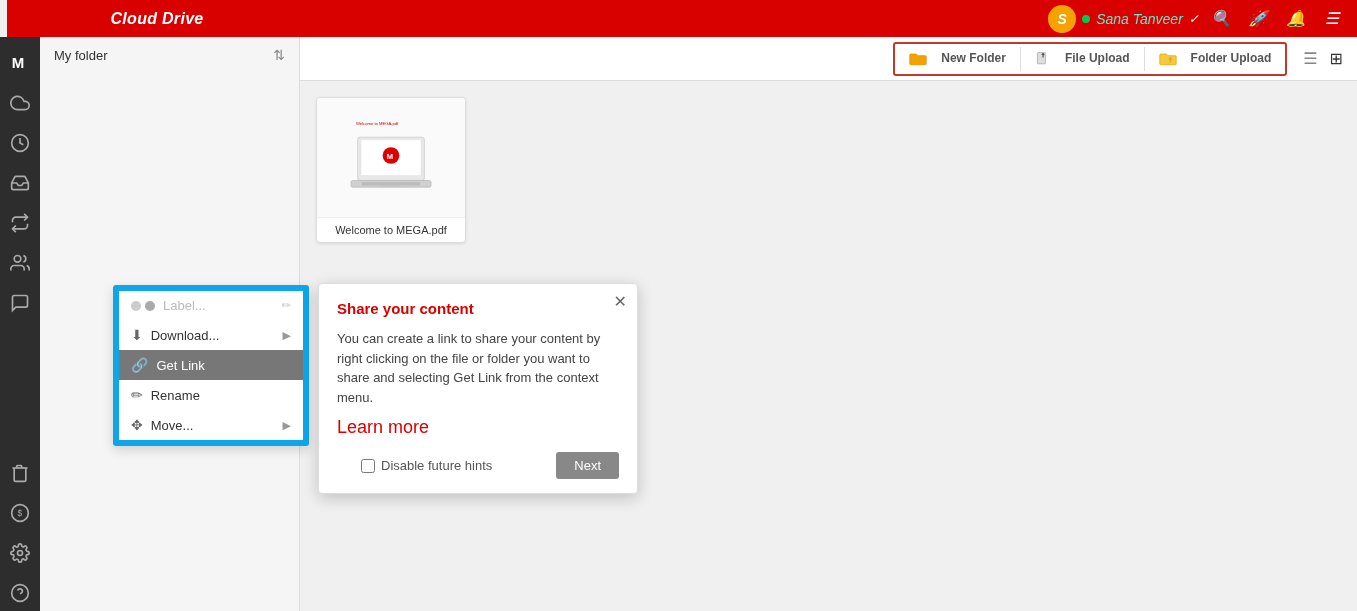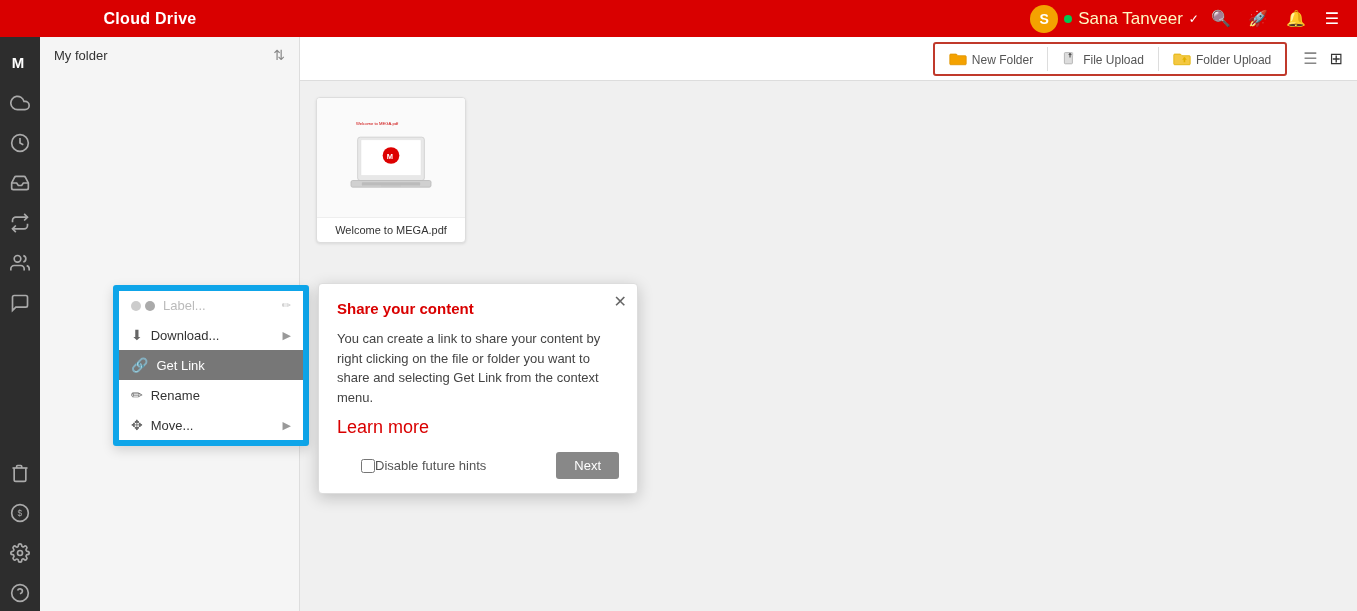--- a/index.html
+++ b/index.html
@@ -1,34 +1,34 @@
 <!DOCTYPE html>
 <html><head>
   <meta charset="utf-8">
   <style>
     * { box-sizing: border-box; margin: 0; padding: 0; }
     body { font-family: -apple-system, BlinkMacSystemFont, 'Segoe UI', Arial, sans-serif; font-size: 13px; background: #f0f0f0; width: 1357px; height: 611px; overflow: hidden; }
 
     
     .top-bar {
-      position: absolute; top: 0; left: 0; right: 0; height: 37px;
-      background: #d90000; display: flex; align-items: center; z-index: 100;
+      position: absolute; top: 0; left: 7px; right: 0; height: 37px;
+      background: #d90000; display: flex; align-items: center; z-index: 100; font-style: italic;
     }
     .top-bar-title {
       width: 300px; text-align: center; color: #fff; font-size: 16px; font-weight: 600; letter-spacing: 0.3px;
     }
     .top-bar-right {
       margin-left: auto; display: flex; align-items: center; gap: 6px; padding-right: 12px;
     }
     .user-avatar {
       width: 28px; height: 28px; border-radius: 50%; background: #f4a200;
       color: #fff; font-weight: bold; font-size: 14px; display: flex; align-items: center; justify-content: center;
     }
     .online-dot { width: 8px; height: 8px; border-radius: 50%; background: #00c853; }
-    .user-name { color: #fef9c3; font-size: 17px; }
+    .user-name { color: #5eead4; font-size: 14px; }
     .verified-icon { color: #fff; font-size: 12px; }
     .top-icon { color: #fff; font-size: 16px; cursor: pointer; padding: 4px 6px; }
 
     
     .sidebar {
       position: absolute; top: 37px; left: 0; width: 40px; bottom: 0;
       background: #2d2d2d; display: flex; flex-direction: column; align-items: center; padding-top: 8px; gap: 4px; z-index: 50;
     }
     .sidebar-icon {
       width: 36px; height: 36px; display: flex; align-items: center; justify-content: center;
@@ -57,22 +57,22 @@
     
     .toolbar {
       height: 44px; display: flex; align-items: center; justify-content: flex-end;
       padding: 0 10px; gap: 4px; border-bottom: 1px solid #ddd; background: #fff;
     }
     .toolbar-group {
       display: flex; align-items: center; gap: 2px;
       border: 2px solid #c0392b; border-radius: 3px; padding: 2px 4px;
     }
     .toolbar-btn {
-      display: flex; align-items: flex-end; gap: 5px; padding: 5px 10px;
-      font-size: 12px; color: #555; cursor: pointer; border-radius: 3px; white-space: nowrap;
+      display: flex; align-items: flex-start; gap: 14px; padding: 5px 10px;
+      font-size: 12px; color: #555; cursor: pointer; border-radius: 3px; white-space: nowrap; font-weight: bold;
     }
     .toolbar-divider { width: 1px; height: 24px; background: #ddd; margin: 0 2px; }
     .toolbar-view-icons { display: flex; gap: 4px; margin-left: 8px; }
     .view-btn { color: #888; font-size: 16px; cursor: pointer; padding: 2px 4px; }
     .view-btn.active { color: #333; }
 
     
     .file-area {
       padding: 16px;
     }
@@ -114,21 +114,21 @@
       background: #fff; border: 1px solid #ddd; border-radius: 4px;
       box-shadow: 0 4px 16px rgba(0,0,0,0.2); z-index: 300; padding: 16px 18px 14px;
     }
     .tooltip-close {
       position: absolute; top: 8px; right: 10px; font-size: 16px; color: #666; cursor: pointer;
     }
     .tooltip-title { color: #d90000; font-size: 15px; font-weight: 600; margin-bottom: 10px; }
     .tooltip-body { font-size: 13px; color: #444; line-height: 1.5; margin-bottom: 10px; margin-top: 12px; }
     .tooltip-link { color: #d90000; font-size: 18px; cursor: pointer; font-weight: 500; display: block; margin-bottom: 14px; }
     .tooltip-footer { display: flex; align-items: center; justify-content: space-between; }
-    .tooltip-checkbox { display: flex; align-items: center; font-size: 13px; color: #555; padding-left: 24px; }
+    .tooltip-checkbox { display: flex; align-items: center; gap: 6px; font-size: 13px; color: #555; padding-left: 24px; }
     .tooltip-checkbox input { width: 14px; height: 14px; }
     .next-btn {
       background: #888; color: #fff; border: none; border-radius: 3px;
       padding: 6px 18px; font-size: 13px; cursor: pointer;
     }
   </style>
 </head>
 <body>
 
 <div class="top-bar">

